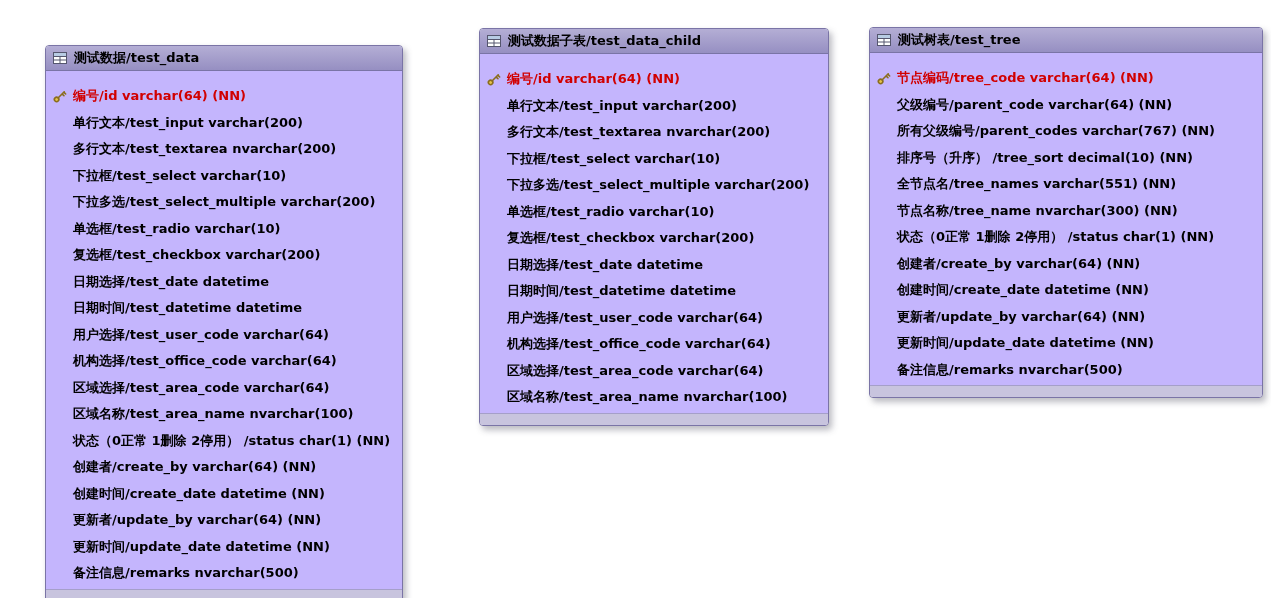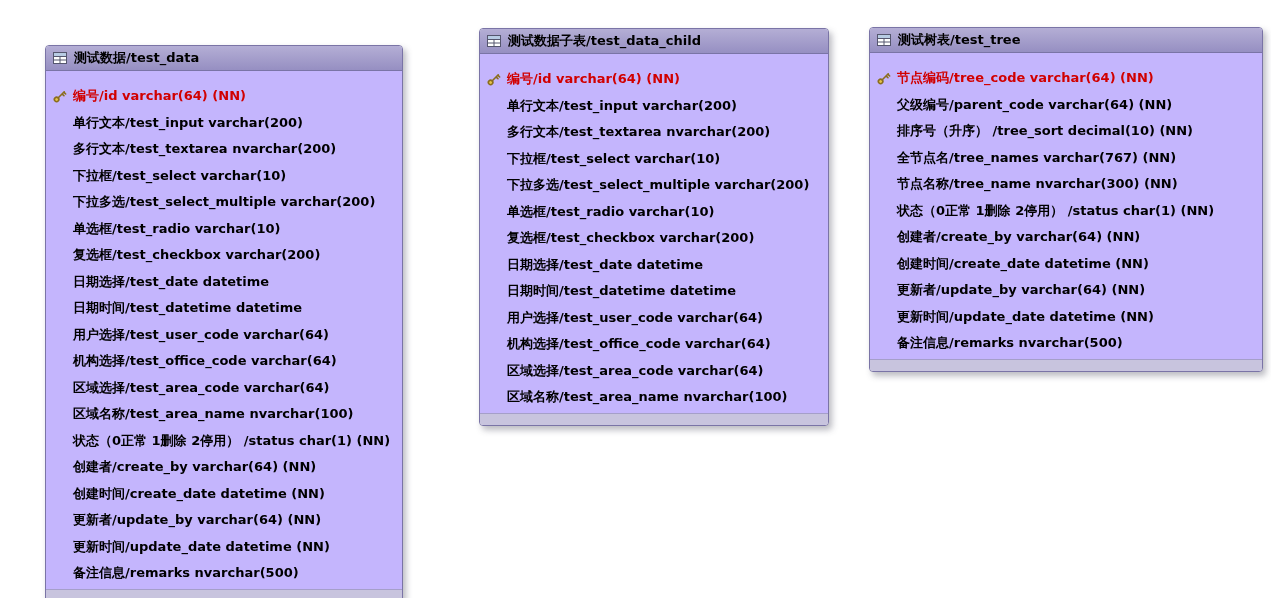--- a/index.html
+++ b/index.html
@@ -238,24 +238,27 @@
               <circle cx="3.2" cy="8" r="2.2" fill="#e6c34a"></circle>
               <path d="M5.6 8 H14 M11 8 v2.6 M13.4 8 v2.6"></path>
             </g>
           </svg>
           <span class="field-text">节点编码/tree_code varchar(64) (NN)</span>
         </div>
         <div class="field-row">
           <span class="field-text">父级编号/parent_code varchar(64) (NN)</span>
         </div>
         <div class="field-row">
+          <span class="field-text">所有父级编号/parent_codes varchar(767) (NN)</span>
+        </div>
+        <div class="field-row">
           <span class="field-text">排序号（升序） /tree_sort decimal(10) (NN)</span>
         </div>
         <div class="field-row">
-          <span class="field-text">全节点名/tree_names varchar(767) (NN)</span>
+          <span class="field-text">全节点名/tree_names varchar(551) (NN)</span>
         </div>
         <div class="field-row">
           <span class="field-text">节点名称/tree_name nvarchar(300) (NN)</span>
         </div>
         <div class="field-row">
           <span class="field-text">状态（0正常 1删除 2停用） /status char(1) (NN)</span>
         </div>
         <div class="field-row">
           <span class="field-text">创建者/create_by varchar(64) (NN)</span>
         </div>

